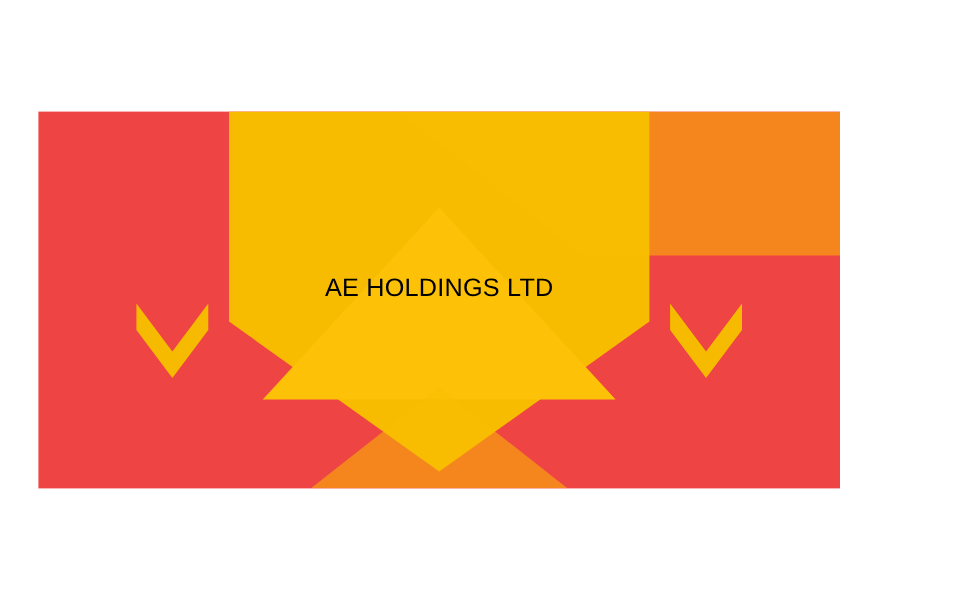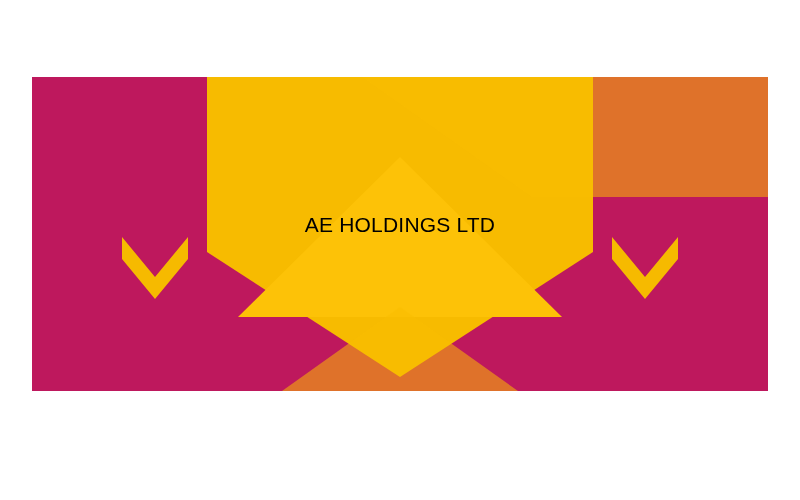--- a/index.html
+++ b/index.html
@@ -21,24 +21,24 @@
     left: 0;
     top: 0;
     width: 800px;
     height: 500px;
   }
 
   
   .panel {
     position: absolute;
     left: 32px;
-    top: 77px;
-    width: 736px;
+    top: 93px;
+    width: 668px;
     height: 314px;
-    background: #be185d;
+    background: #ef4444;
     overflow: hidden;
   }
 
   
   .panel-bg {
     position: absolute;
     left: 0;
     top: 0;
     width: 100%;
     height: 100%;

